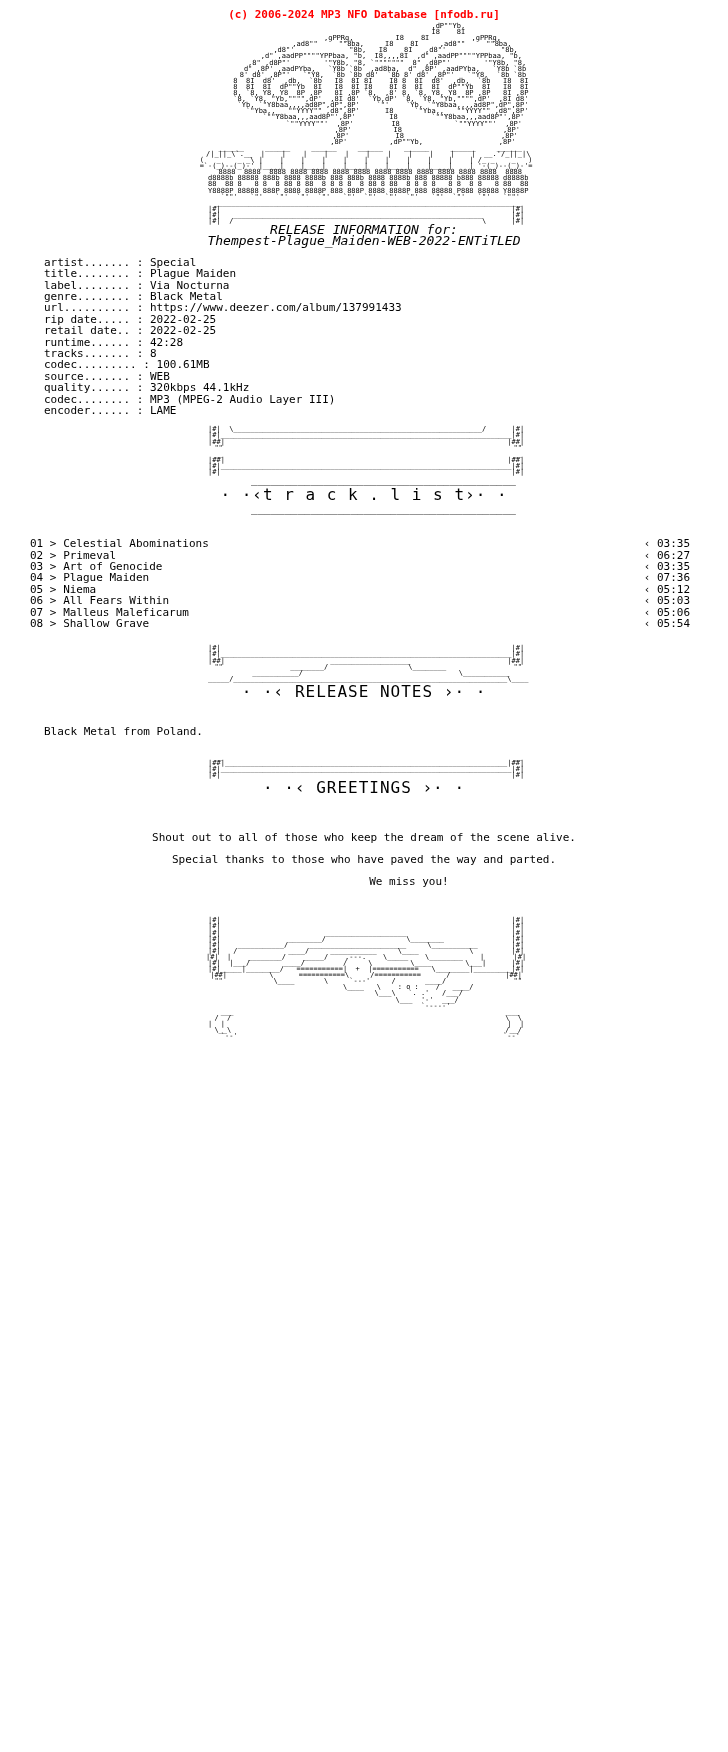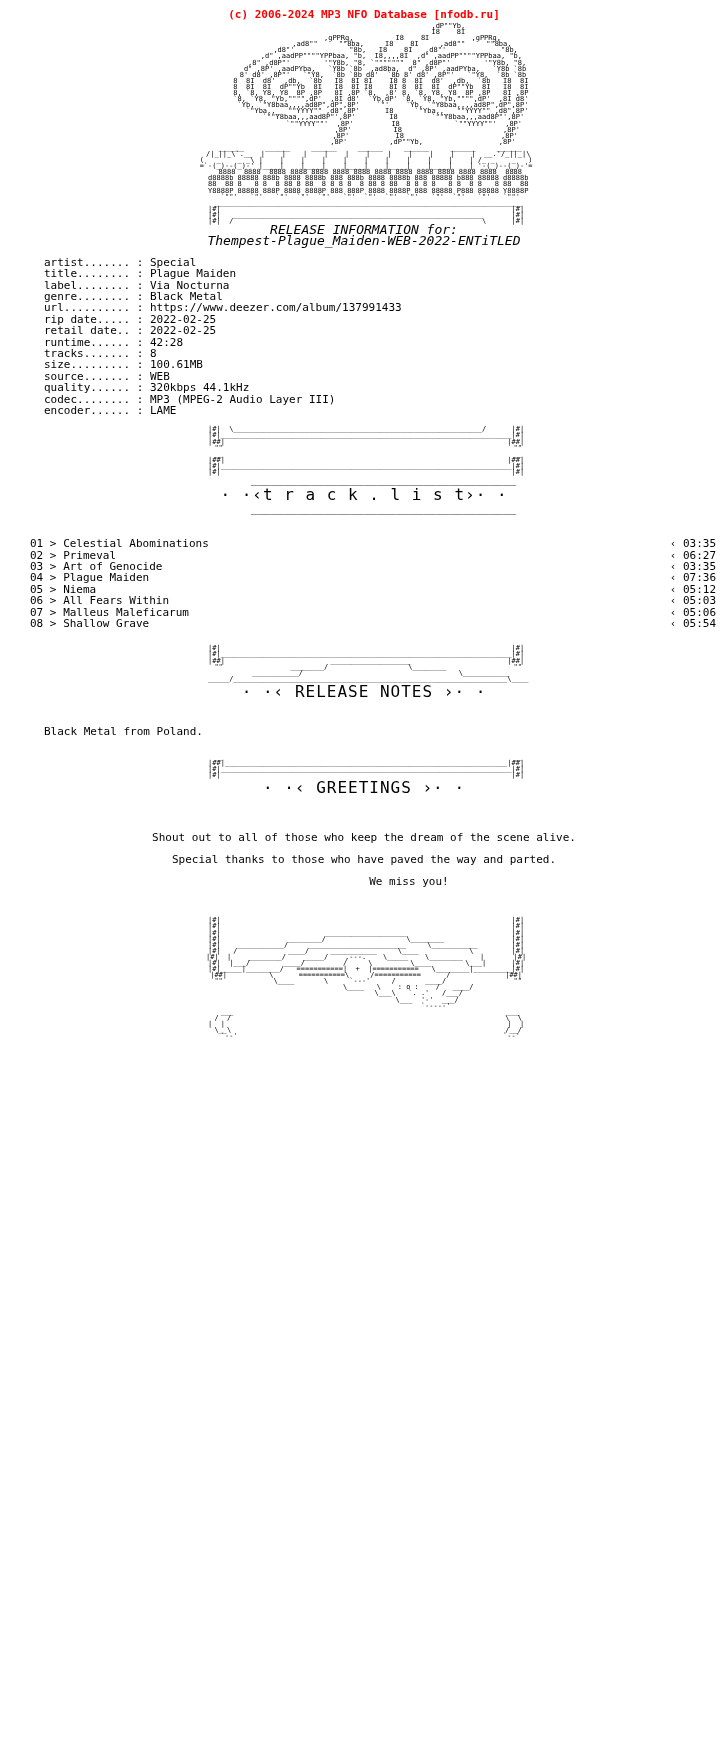--- a/index.html
+++ b/index.html
@@ -71,29 +71,29 @@
     line-height: 11.4px;
     white-space: pre;
     padding-left: 44px;
   }
   .tracklist {
     font-family: "DejaVu Sans Mono", "Liberation Mono", monospace;
     font-size: 11px;
     line-height: 11.4px;
     white-space: pre;
     padding-left: 30px;
-    padding-right: 12px;
+    padding-right: 26px;
   }
   .track-row {
     display: block;
     position: relative;
   }
   .track-time {
     position: absolute;
-    right: 0;
+    right: 12px;
   }
   .notes-text {
     font-family: "DejaVu Sans Mono", "Liberation Mono", monospace;
     font-size: 11px;
     line-height: 13px;
     white-space: pre;
     padding-left: 44px;
   }
   .greets-text {
     font-family: "DejaVu Sans Mono", "Liberation Mono", monospace;
@@ -177,21 +177,21 @@
 
     <div class="info-rows"><span><span>artist.......</span> : <span>Special</span></span>
 <span><span>title........</span> : <span>Plague Maiden</span></span>
 <span><span>label........</span> : <span>Via Nocturna</span></span>
 <span><span>genre........</span> : <span>Black Metal</span></span>
 <span><span>url..........</span> : <span>https://www.deezer.com/album/137991433</span></span>
 <span><span>rip date.....</span> : <span>2022-02-25</span></span>
 <span><span>retail date..</span> : <span>2022-02-25</span></span>
 <span><span>runtime......</span> : <span>42:28</span></span>
 <span><span>tracks.......</span> : <span>8</span></span>
-<span><span>size.........</span> : <span>100.61MB</span></span>
+<span><span>codec.........</span> : <span>100.61MB</span></span>
 <span><span>source.......</span> : <span>WEB</span></span>
 <span><span>quality......</span> : <span>320kbps 44.1kHz</span></span>
 <span><span>codec........</span> : <span>MP3 (MPEG-2 Audio Layer III)</span></span>
 <span><span>encoder......</span> : <span>LAME</span></span></div>
 
     <div class="spacer-10"></div>
 
     <pre class="art small"> |#|  \___________________________________________________________/      |#|
  |#|_____________________________________________________________________|#|
  |##|                                                                   |##|

